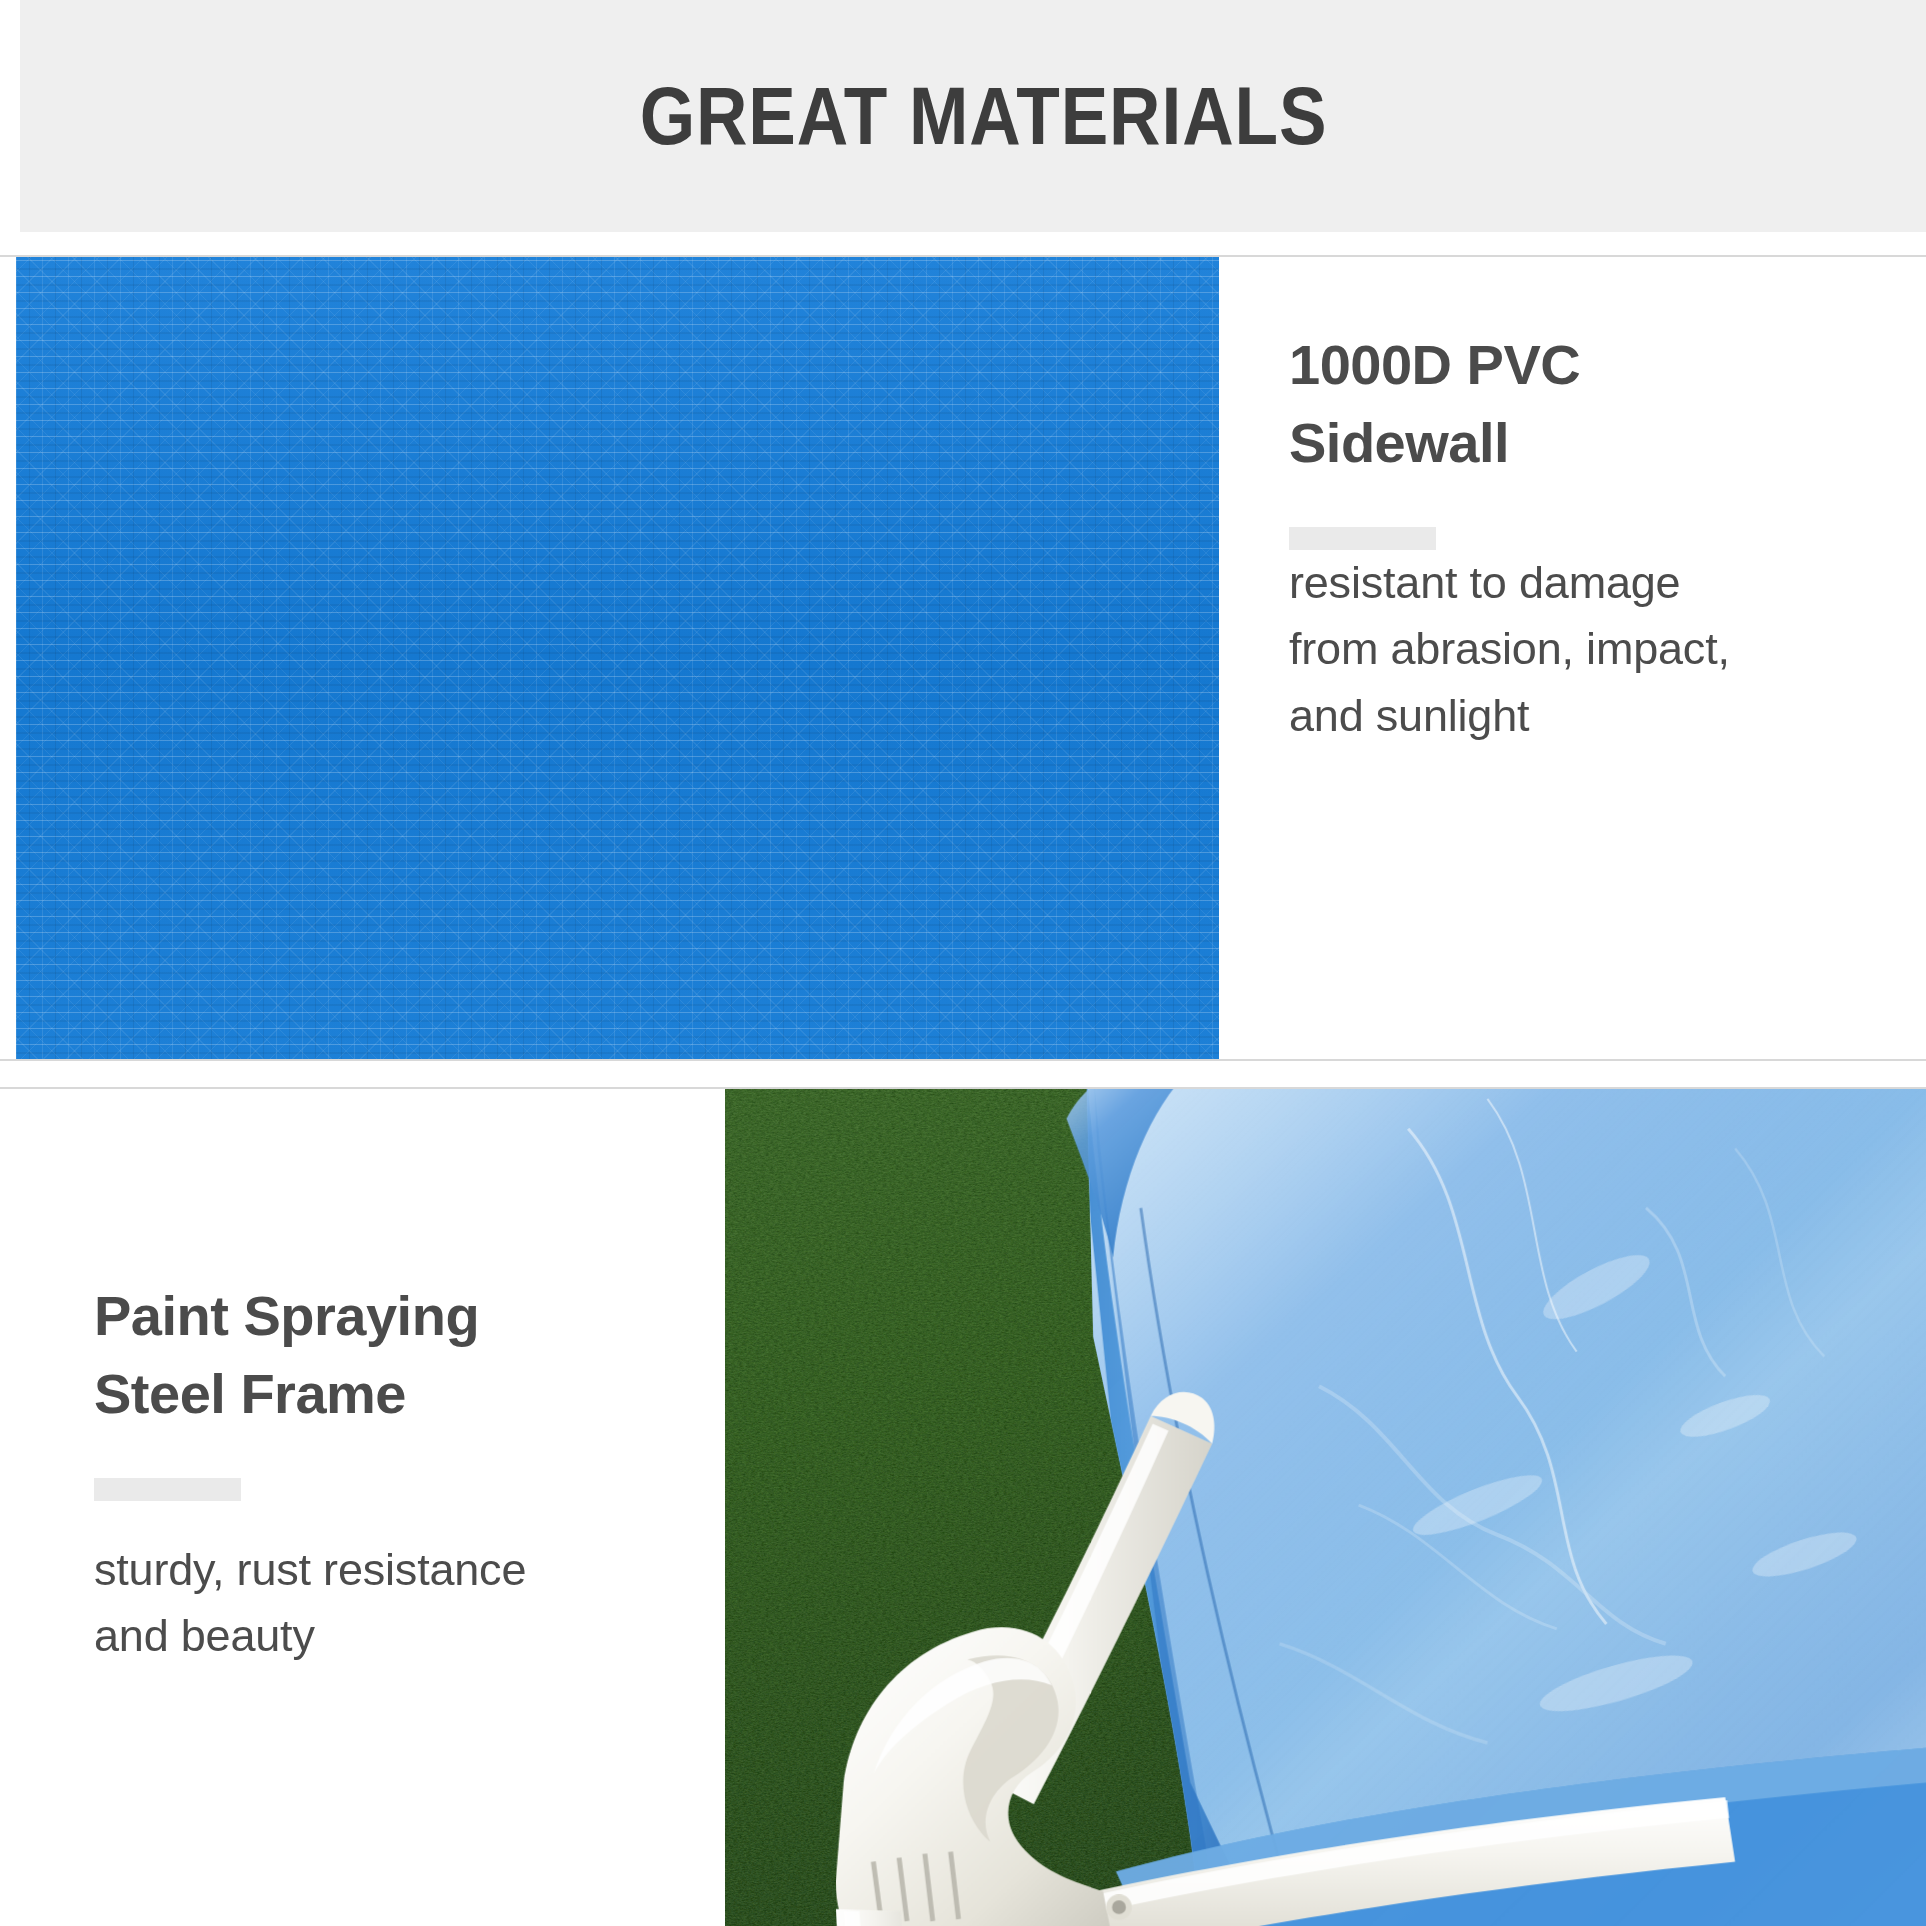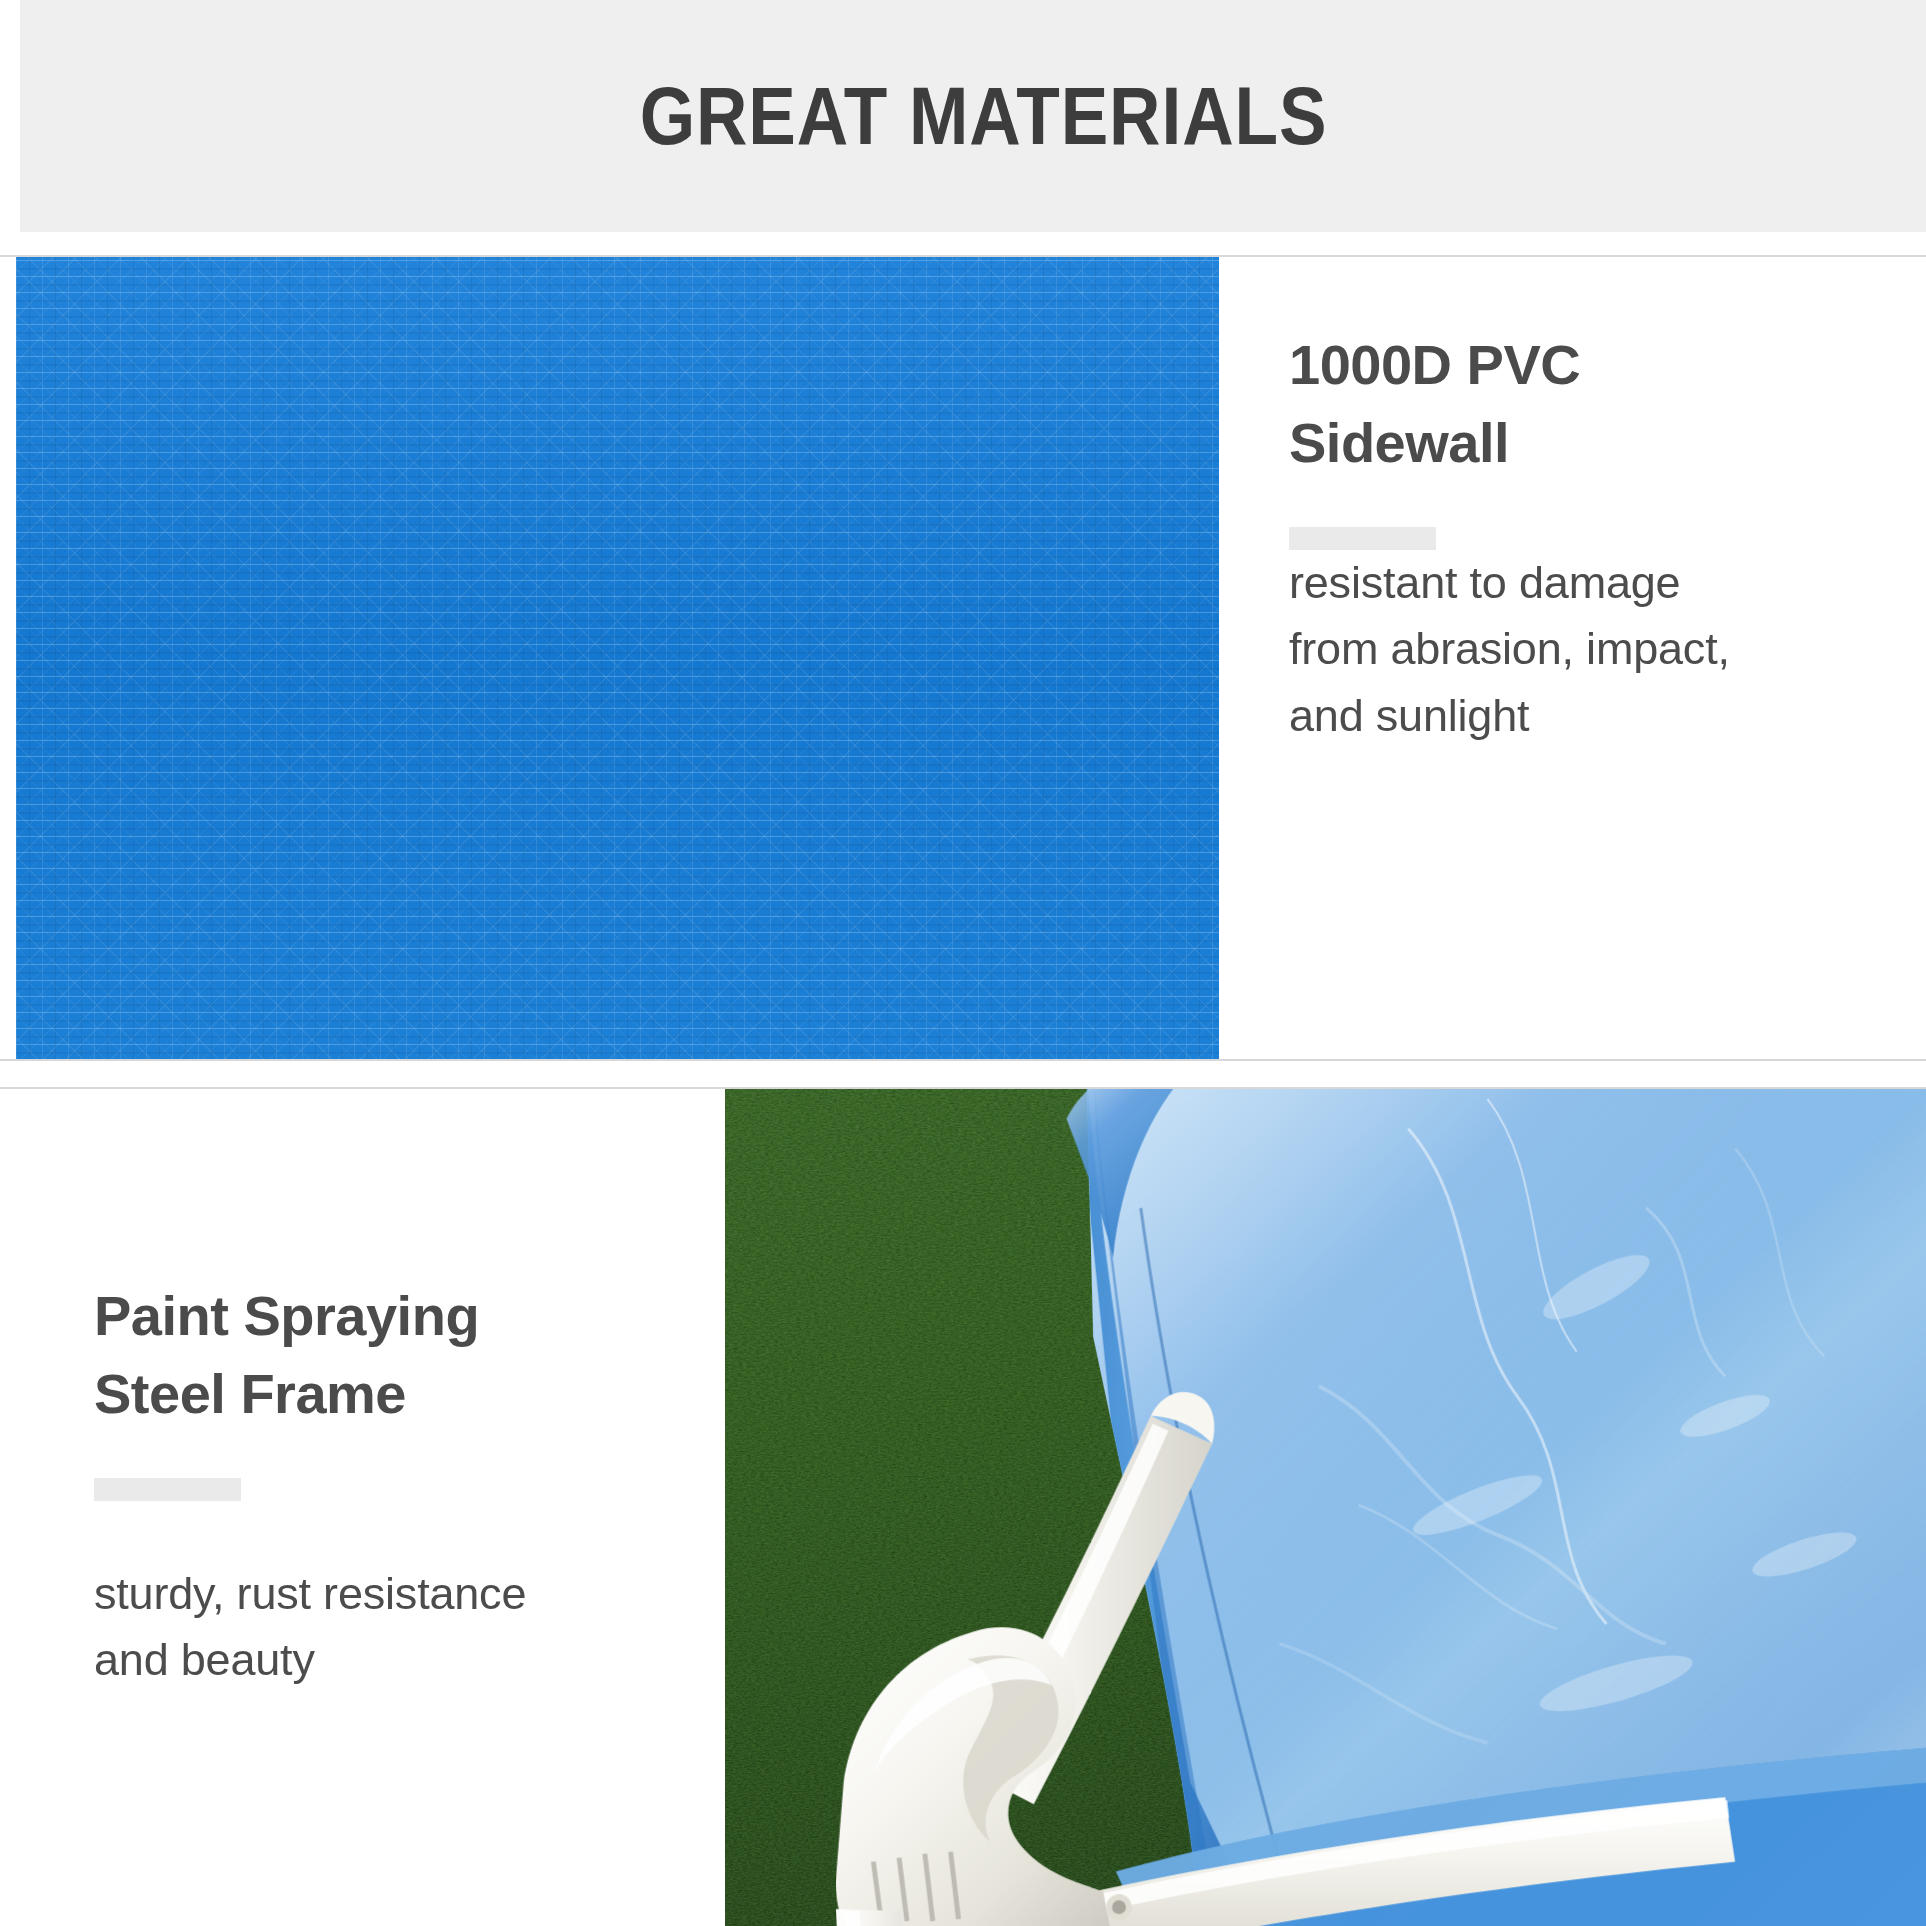--- a/index.html
+++ b/index.html
@@ -193,21 +193,21 @@
 
   <div class="rule" style="left:0; top:1059px; width:1927px;"></div>
   <div class="rule" style="left:0; top:1087px; width:1927px;"></div>
 
   <div class="section-two">
 
     <div class="s2-text">
       <div class="feature-heading">Paint Spraying
 Steel Frame</div>
       <div class="feature-divider" style="margin-top:44px;"></div>
-      <div class="feature-body" style="margin-top:60px;">sturdy, rust resistance
+      <div class="feature-body" style="margin-top:36px;">sturdy, rust resistance
 and beauty</div>
     </div>
 
     <div class="frame-photo">
       <svg class="photo-svg" viewBox="0 0 1214 846" preserveAspectRatio="xMidYMid slice">
         <defs>
           <linearGradient id="grassG" x1="0" y1="0" x2="0.3" y2="1">
             <stop offset="0%" stop-color="#3c6b29"></stop>
             <stop offset="40%" stop-color="#32601f"></stop>
             <stop offset="100%" stop-color="#24491a"></stop>

